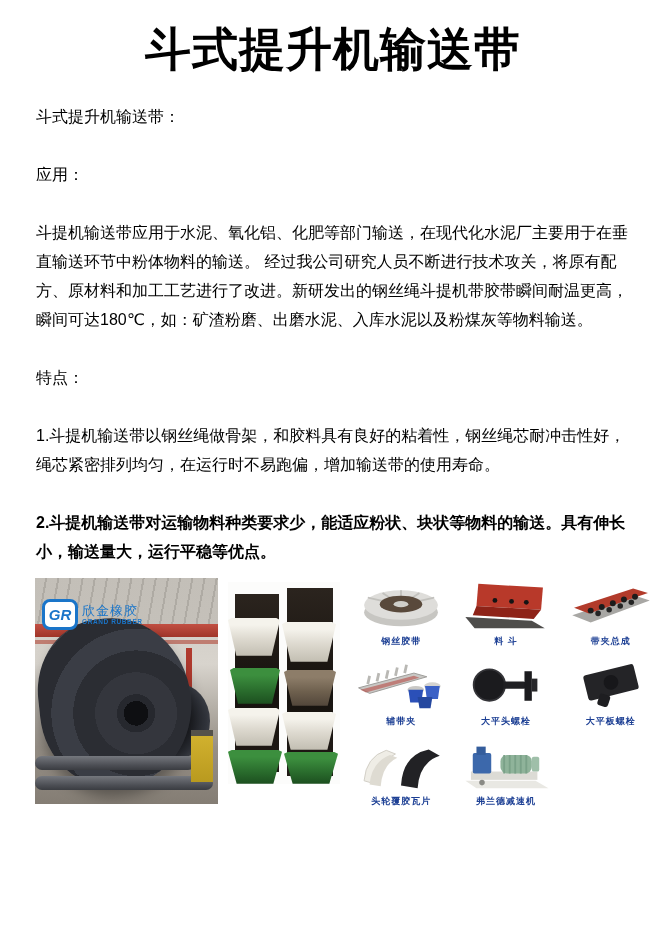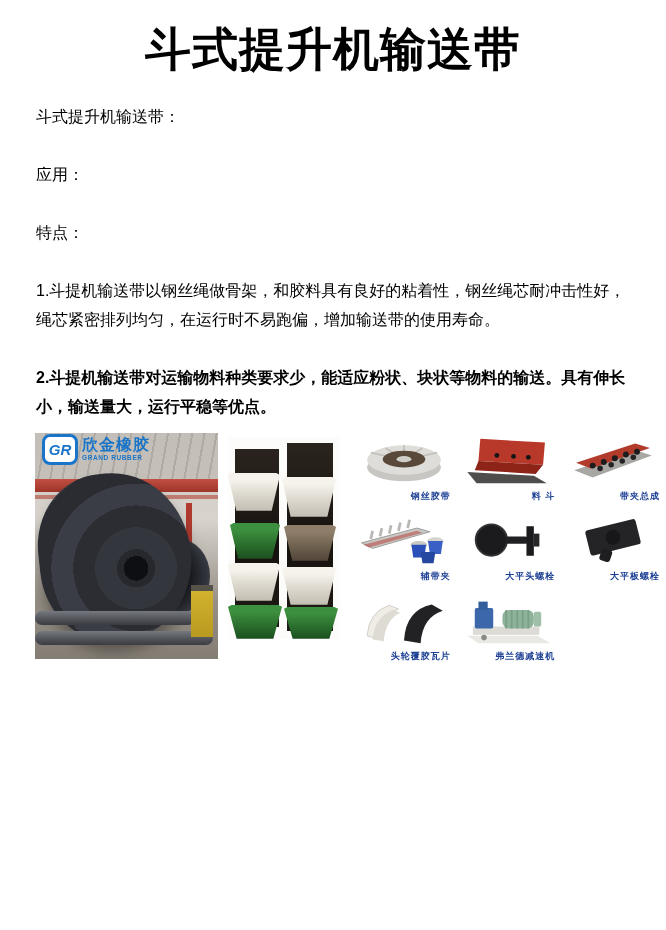--- a/index.html
+++ b/index.html
@@ -36,29 +36,29 @@
   .pf-roll { position:absolute; left:4px; top:40px; width:152px; height:168px;
     border-radius:46% 54% 52% 48%; transform:rotate(-6deg);
     background:radial-gradient(circle at 63% 58%,#0e0f12 0 9%,#26282e 9% 14%,#34363d 14% 30%,#2b2d33 30% 46%,#3a3d45 46% 62%,#2a2c32 62% 78%,#383b42 78% 100%);
     box-shadow:0 10px 14px rgba(0,0,0,.35);
   }
   .pf-roller { position:absolute; left:0; bottom:14px; width:178px; height:14px; border-radius:7px;
     background:linear-gradient(180deg,#75787e,#4a4c52 70%,#3a3c41); }
   .pf-roller.r2 { bottom:34px; width:160px; }
   .pf-machine { position:absolute; right:5px; bottom:22px; width:22px; height:46px;
     background:linear-gradient(180deg,#d1b12e,#b99a1f); border-top:6px solid #55524a; }
-  .brand { position:absolute; top:1px; left:7px; display:flex; gap:4px; align-items:center; }
+  .brand { position:absolute; top:21px; left:7px; display:flex; gap:4px; align-items:center; }
   .brand-mark {
     width:36px; height:31px; box-sizing:border-box; background:#fff;
     border:3px solid var(--logo-blue,#1a75c9); border-radius:8px;
     color:var(--logo-blue,#1a75c9); font-weight:800; font-style:italic; font-size:15px;
     display:flex; align-items:center; justify-content:center;
   }
   .brand-text { display:flex; flex-direction:column; line-height:1; }
-  .brand-cn { font-size:16px; font-weight:700; color:var(--logo-blue,#1a75c9); letter-spacing:1px; }
+  .brand-cn { font-size:13px; font-weight:400; color:var(--logo-blue,#1a75c9); letter-spacing:1px; }
   .brand-en { font-size:6.5px; font-weight:700; color:var(--logo-blue,#1a75c9); letter-spacing:.6px; margin-top:2px; }
 
   
   .photo-buckets { position:relative; width:112px; height:202px; margin:4px 0 0 10px; flex:none; background:#fcfcfb; }
   .pb-panel { position:absolute; background:linear-gradient(180deg,#2b241e,#16120e 55%,#201a15); }
   .pb-panel.pl { left:7px; top:12px; width:44px; height:178px; }
   .pb-panel.pr { left:59px; top:6px; width:46px; height:188px; }
   .bucket { position:absolute; clip-path:polygon(0 6%,8% 0,92% 0,100% 6%,84% 100%,16% 100%); }
   .bk-white { background:linear-gradient(180deg,#f5f3ec 0 18%,#ddd9cf 55%,#c2beb2); }
   .bk-green { background:linear-gradient(180deg,#3c8f3e 0 20%,#2b6f2e 60%,#1c4f1f); }
@@ -67,35 +67,36 @@
   .b2 { left:2px;  top:86px;  width:50px; height:36px; }
   .b3 { left:0;    top:126px; width:52px; height:38px; }
   .b4 { left:0;    top:168px; width:54px; height:34px; }
   .b5 { left:54px; top:40px;  width:54px; height:40px; }
   .b6 { left:56px; top:88px;  width:52px; height:36px; }
   .b7 { left:54px; top:130px; width:54px; height:38px; }
   .b8 { left:56px; top:170px; width:54px; height:32px; }
 
   
   .parts-grid { display:grid; grid-template-columns:repeat(3,1fr); gap:14px 6px; flex:1; margin:4px 2px 0 12px; }
-  .cell { margin:0; display:flex; flex-direction:column; align-items:flex-end; }
+  .cell { margin:0; display:flex; flex-direction:column; align-items:center; }
   .cell svg { width:94px; height:48px; display:block; }
   .cell figcaption { margin-top:5px; font-size:9px; font-weight:bold;
     color:var(--caption-color,#1c3f94); letter-spacing:1px; white-space:nowrap; }
 </style>
 </head>
 <body>
 
 <div class="page">
 
   <h1 class="page-title">斗式提升机输送带</h1>
 
   <div class="body-text">
     <p>斗式提升机输送带：</p>
     <p>应用：</p>
+    <p>斗提机输送带应用于水泥、氧化铝、化肥等部门输送，在现代化水泥厂主要用于在垂直输送环节中粉体物料的输送。 经过我公司研究人员不断进行技术攻关，将原有配方、原材料和加工工艺进行了改进。新研发出的钢丝绳斗提机带胶带瞬间耐温更高，瞬间可达180℃，如：矿渣粉磨、出磨水泥、入库水泥以及粉煤灰等物料输送。</p>
     <p>特点：</p>
     <p>1.斗提机输送带以钢丝绳做骨架，和胶料具有良好的粘着性，钢丝绳芯耐冲击性好，绳芯紧密排列均匀，在运行时不易跑偏，增加输送带的使用寿命。</p>
     <p>2.斗提机输送带对运输物料种类要求少，能适应粉状、块状等物料的输送。具有伸长小，输送量大，运行平稳等优点。</p>
   </div>
 
   <div class="gallery">
 
     <div class="photo-factory">
       <div class="pf-roof"></div>
       <div class="pf-beam"></div>

